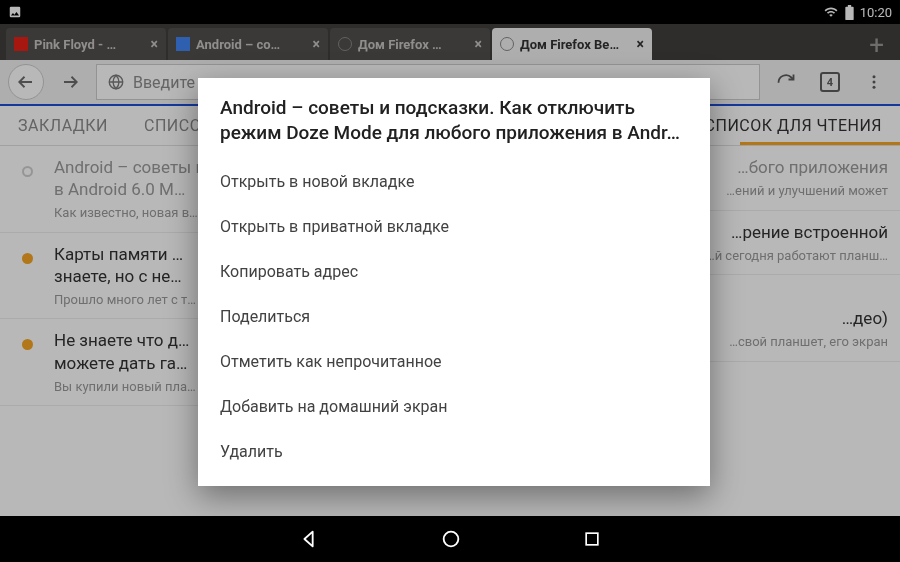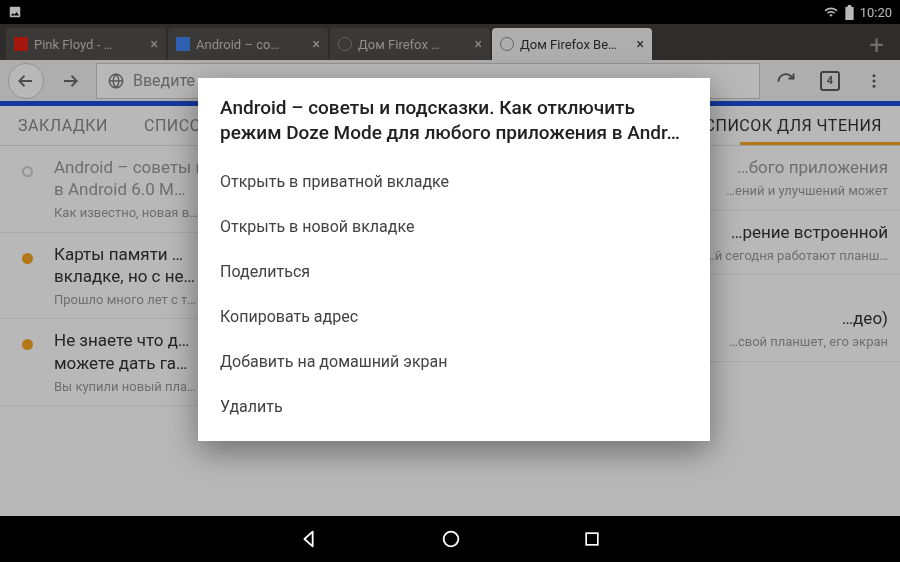--- a/index.html
+++ b/index.html
@@ -5,32 +5,32 @@
 * { margin: 0; padding: 0; box-sizing: border-box; font-family: Roboto, Arial, sans-serif; }
 body { width: 900px; height: 562px; background: #000; overflow: hidden; position: relative; }
 
 
 .status-bar { height: 22px; background: #000; color: #fff; display: flex; justify-content: space-between; align-items: center; padding: 12px 8px; font-size: 13px; }
 .status-left { display: flex; align-items: center; gap: 4px; }
 .status-right { display: flex; align-items: center; gap: 6px; }
 
 
 .tab-strip { height: 36px; background: #413f3e; display: flex; align-items: flex-end; padding: 0 6px; }
-.tab { height: 32px; background: #514f4d; color: #c7c5c3; display: flex; align-items: center; padding: 0 8px; font-size: 13px; border-radius: 4px 4px 0 0; margin-right: 2px; min-width: 160px; max-width: 170px; position: relative; }
+.tab { height: 32px; background: #514f4d; color: #c7c5c3; display: flex; align-items: center; padding: 0 8px; font-size: 13px; border-radius: 4px 4px 0 0; margin-right: 2px; min-width: 160px; max-width: 170px; position: relative; font-weight: bold; }
 .tab.active { background: #f2f2f2; color: #333; }
 .tab .favicon { width: 14px; height: 14px; margin-right: 6px; flex-shrink: 0; }
 .tab .favicon.yt { background: #e62117; }
 .tab .favicon.g { background: #4285f4; }
 .tab .favicon.globe { border: 1px solid #888; border-radius: 50%; }
 .tab .label { flex: 1; overflow: hidden; white-space: nowrap; text-overflow: ellipsis; }
 .tab .close { margin-left: 6px; font-size: 14px; color: inherit; }
 .tab-plus { margin-left: auto; color: #9a9896; font-size: 26px; padding: 0 10px; }
 
 
-.toolbar { height: 46px; background: #f2f2f2; display: flex; align-items: center; padding: 0 8px; gap: 8px; border-bottom: 5px solid #1d4ed8; }
+.toolbar { height: 46px; background: #f2f2f2; display: flex; align-items: center; padding: 0 8px; gap: 8px; border-bottom: 2px solid #1d4ed8; }
 .nav-btn { width: 36px; height: 36px; border-radius: 50%; border: 1px solid #ccc; background: #fff; display: flex; align-items: center; justify-content: center; color: #6b6b6b; }
 .nav-btn.fwd { border: none; background: none; }
 .url-bar { flex: 1; height: 36px; border: 1px solid #ccc; background: #fff; display: flex; align-items: center; padding: 0 10px; color: #8d8d8d; font-size: 16px; gap: 8px; }
 .tool-icon { width: 36px; height: 36px; display: flex; align-items: center; justify-content: center; color: #5c5c5c; position: relative; }
 .tab-counter { width: 20px; height: 20px; border: 2px solid #5c5c5c; border-radius: 3px; font-size: 11px; font-weight: bold; display: flex; align-items: center; justify-content: center; position: relative; }
 .tab-counter::before { content:""; position:absolute; left:-4px; top:-4px; width:20px; height:20px; border: 2px solid #5c5c5c; border-radius:3px; z-index:-1; background:#f2f2f2; }
 
 
 .pills { height: 40px; background: #fff; display: flex; align-items: stretch; border-bottom: 1px solid #e0e0e0; position: relative; }
 .pill { padding: 0 18px; color: #8b8b8b; font-size: 16px; letter-spacing: .5px; display: flex; align-items: center; }
@@ -160,21 +160,21 @@
   <div class="list">
     <div class="col">
       <div class="item">
         <span class="dot read"></span>
         <div class="title read"><span>Android – советы и подсказки. …</span><br><span>в Android 6.0 M…</span></div>
         <div class="excerpt">Как известно, новая в…
 похвастаться новым…</div>
       </div>
       <div class="item">
         <span class="dot unread"></span>
-        <div class="title"><span>Карты памяти …</span><br><span>вкладке, но с не…</span></div>
+        <div class="title"><span>Карты памяти …</span><br><span>знаете, но с не…</span></div>
         <div class="excerpt">Прошло много лет с т…
 Android. С тех пор, сис…</div>
       </div>
       <div class="item">
         <span class="dot unread"></span>
         <div class="title"><span>Не знаете что д…</span><br><span>можете дать га…</span></div>
         <div class="excerpt">Вы купили новый пла…
 треснул, а стоимость…</div>
       </div>
     </div>
@@ -192,24 +192,25 @@
         <div class="title" style="text-align:right"><br><span>…део)</span></div>
         <div class="excerpt" style="text-align:right">…свой планшет, его экран</div>
       </div>
     </div>
   </div>
 </div>
 
 <div class="scrim"></div>
 <div class="dialog">
   <div class="dlg-title">Android – советы и подсказки. Как отключить режим Doze Mode для любого приложения в Andr…</div>
+  <div class="menu-item">Открыть в новой вкладке</div>
   <div class="menu-item">Открыть в приватной вкладке</div>
-  <div class="menu-item">Открыть в новой вкладке</div>
+  <div class="menu-item">Копировать адрес</div>
   <div class="menu-item">Поделиться</div>
-  <div class="menu-item">Копировать адрес</div>
+  <div class="menu-item">Отметить как непрочитанное</div>
   <div class="menu-item">Добавить на домашний экран</div>
   <div class="menu-item">Удалить</div>
 </div>
 
 <div class="navbar">
   <div class="navbtn">
     <svg width="22" height="22" viewBox="0 0 24 24" fill="none" stroke="#fff" stroke-width="2">
         <path d="M16 4L7 12l9 8z" stroke-linejoin="round"></path>
       </svg>
   </div>

